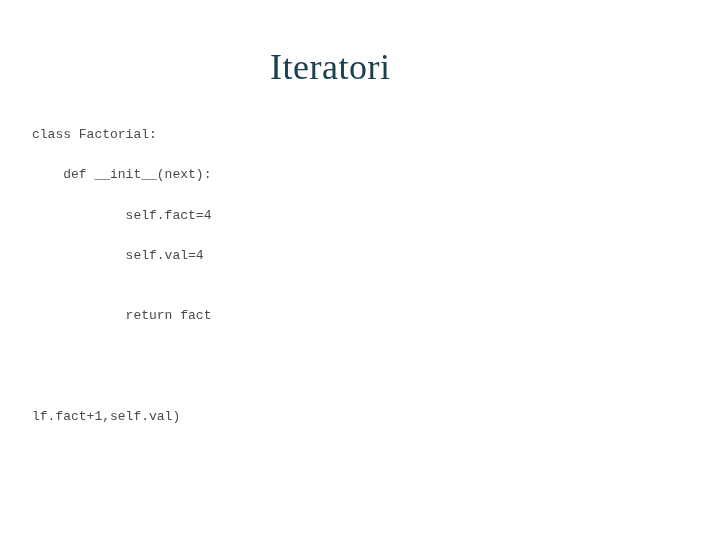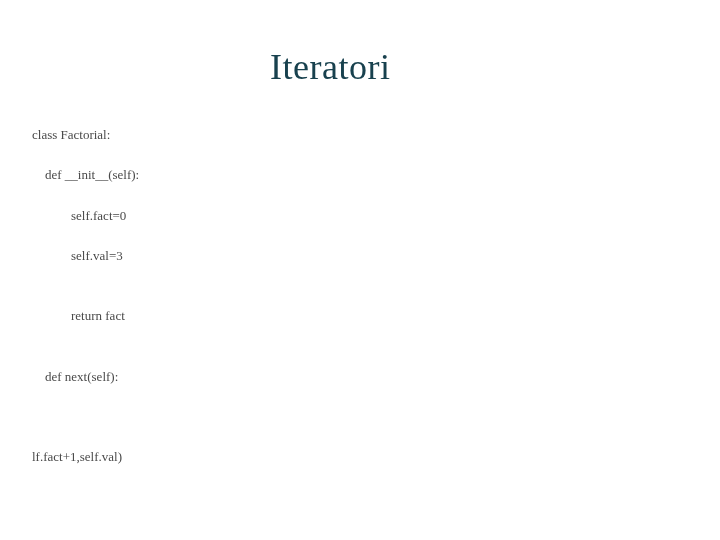--- a/index.html
+++ b/index.html
@@ -25,36 +25,35 @@
     position: absolute;
     top: 105px;
     left: 32px;
     right: 20px;
     font-family: "Courier New", Courier, monospace;
     font-size: 13px;
     color: #4a4a4a;
     line-height: 1.55;
     white-space: pre;
   }
-  .code .line { display: block; font-family: Liberation Serif, serif; }
+  .code .line { display: block; }
 </style>
 </head>
 <body>
 
 <div class="title">Iteratori</div>
 
 <div class="code">
 <span class="line">class Factorial:</span>
-<span class="line">    def __init__(self):</span>
-<span class="line">            self.fact=0</span>
-<span class="line">            self.val=3</span>
+<span class="line">    def __init__(next):</span>
+<span class="line">            self.fact=4</span>
+<span class="line">            self.val=4</span>
 <span class="line"></span>
 <span class="line">            return fact</span>
 <span class="line"></span>
-<span class="line">    def next(self):</span>
 <span class="line"></span>
 <span class="line"></span>
 <span class="line">lf.fact+1,self.val)</span>
 
 <span class="line"></span>
 
 
 
 
 </div>

